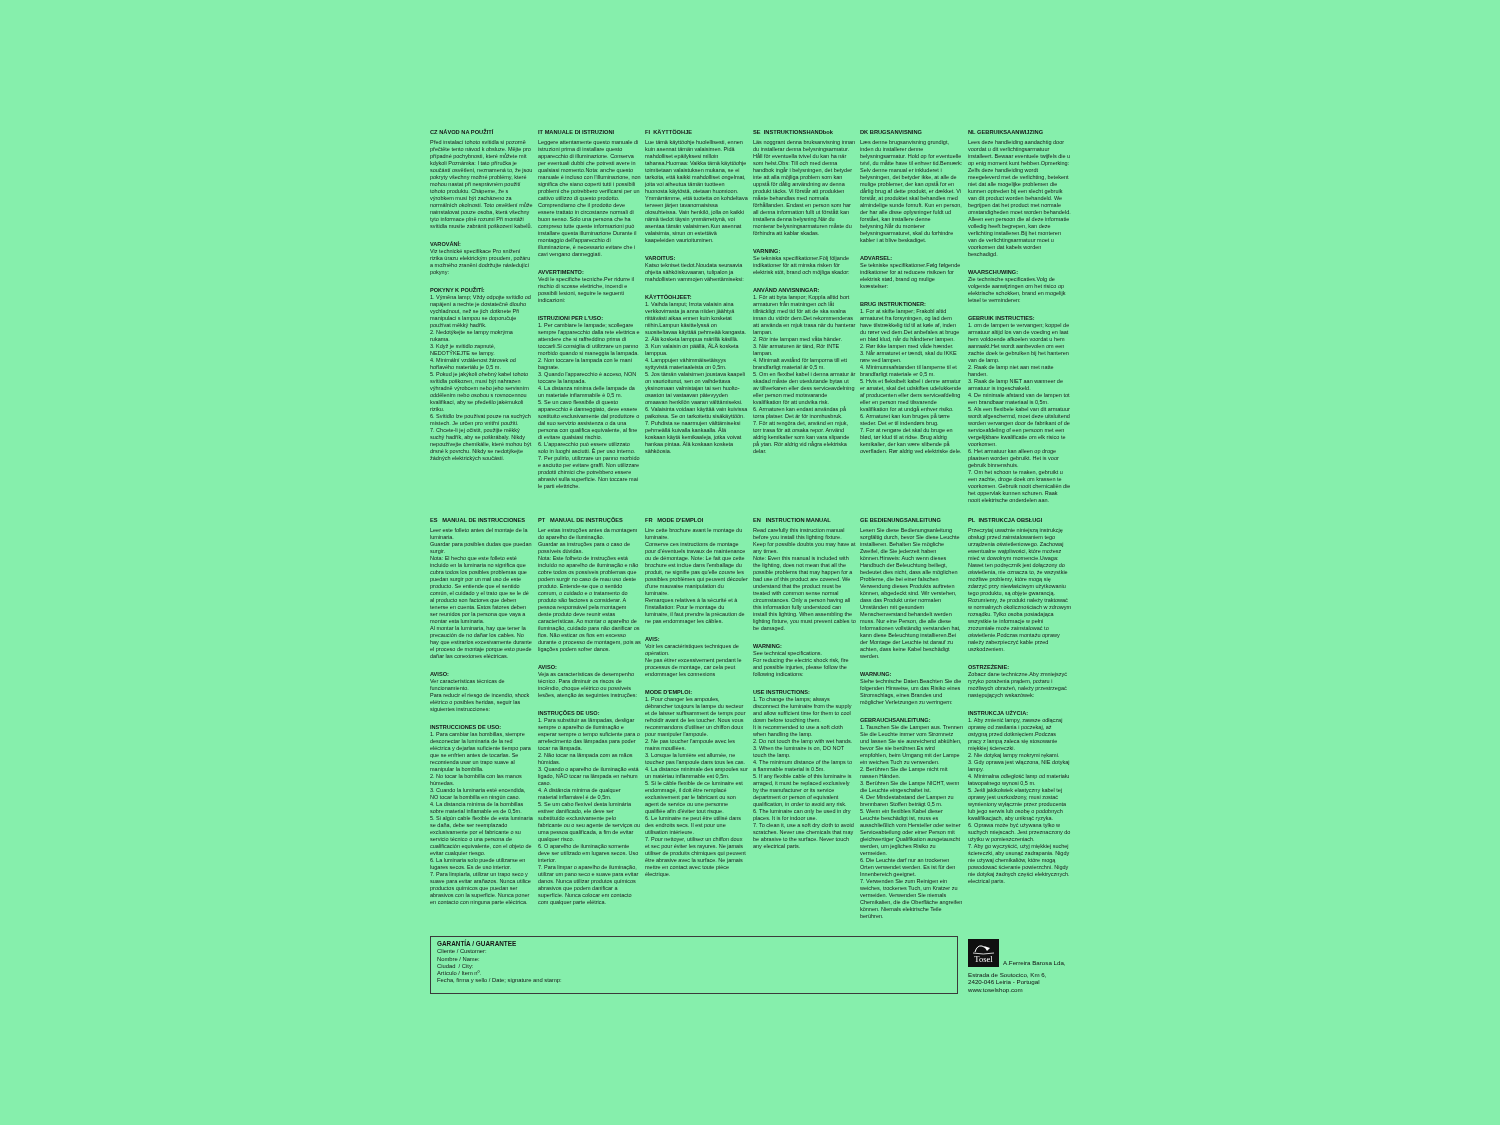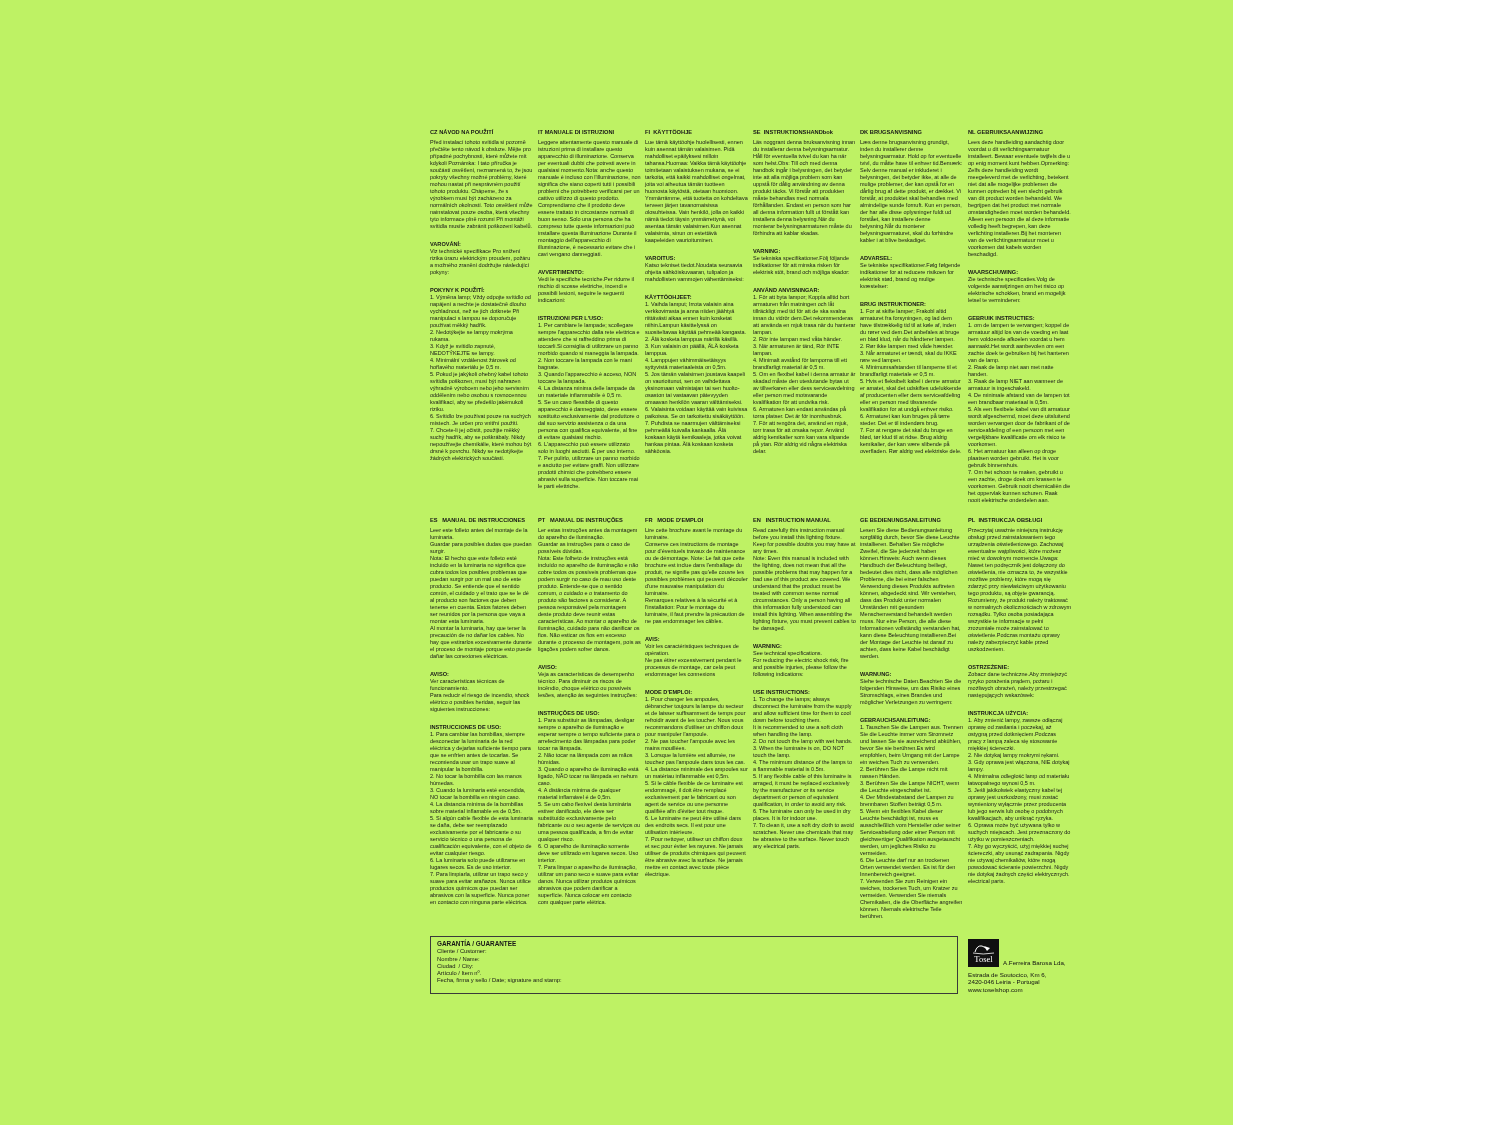--- a/index.html
+++ b/index.html
@@ -1,16 +1,16 @@
 <!DOCTYPE html>
 <html><head>
 <meta charset="utf-8">
 <style>
   html,body{margin:0;padding:0;background:#fff;}
-  .sheet{position:relative;width:1233px;height:1125px;background:#bef264;
+  .sheet{position:relative;width:1500px;height:1125px;background:#86efac;
          font-family:"Liberation Sans",sans-serif;color:#161616;overflow:hidden;}
   .col{position:absolute;width:103px;font-size:5.5px;line-height:7px;text-align:left;}
   .col .t{font-weight:bold;font-size:5.7px;line-height:7px;margin:0 0 3px 0;}
   .col .h{font-weight:bold;font-size:5.6px;line-height:7px;margin:11px 0 0 0;}
   .col p{margin:0;white-space:pre-line;}
   .r1{top:129px}.r2{top:517px}
   .cA{left:430px}.cB{left:538px}.cC{left:645px}.cD{left:753px}.cE{left:860px}.cF{left:968px}
 
   .gbox{position:absolute;left:430px;top:936px;width:514px;height:50px;
         border:1px solid #3a3a3a;padding:3px 6px;font-size:5.8px;line-height:7.3px;}

